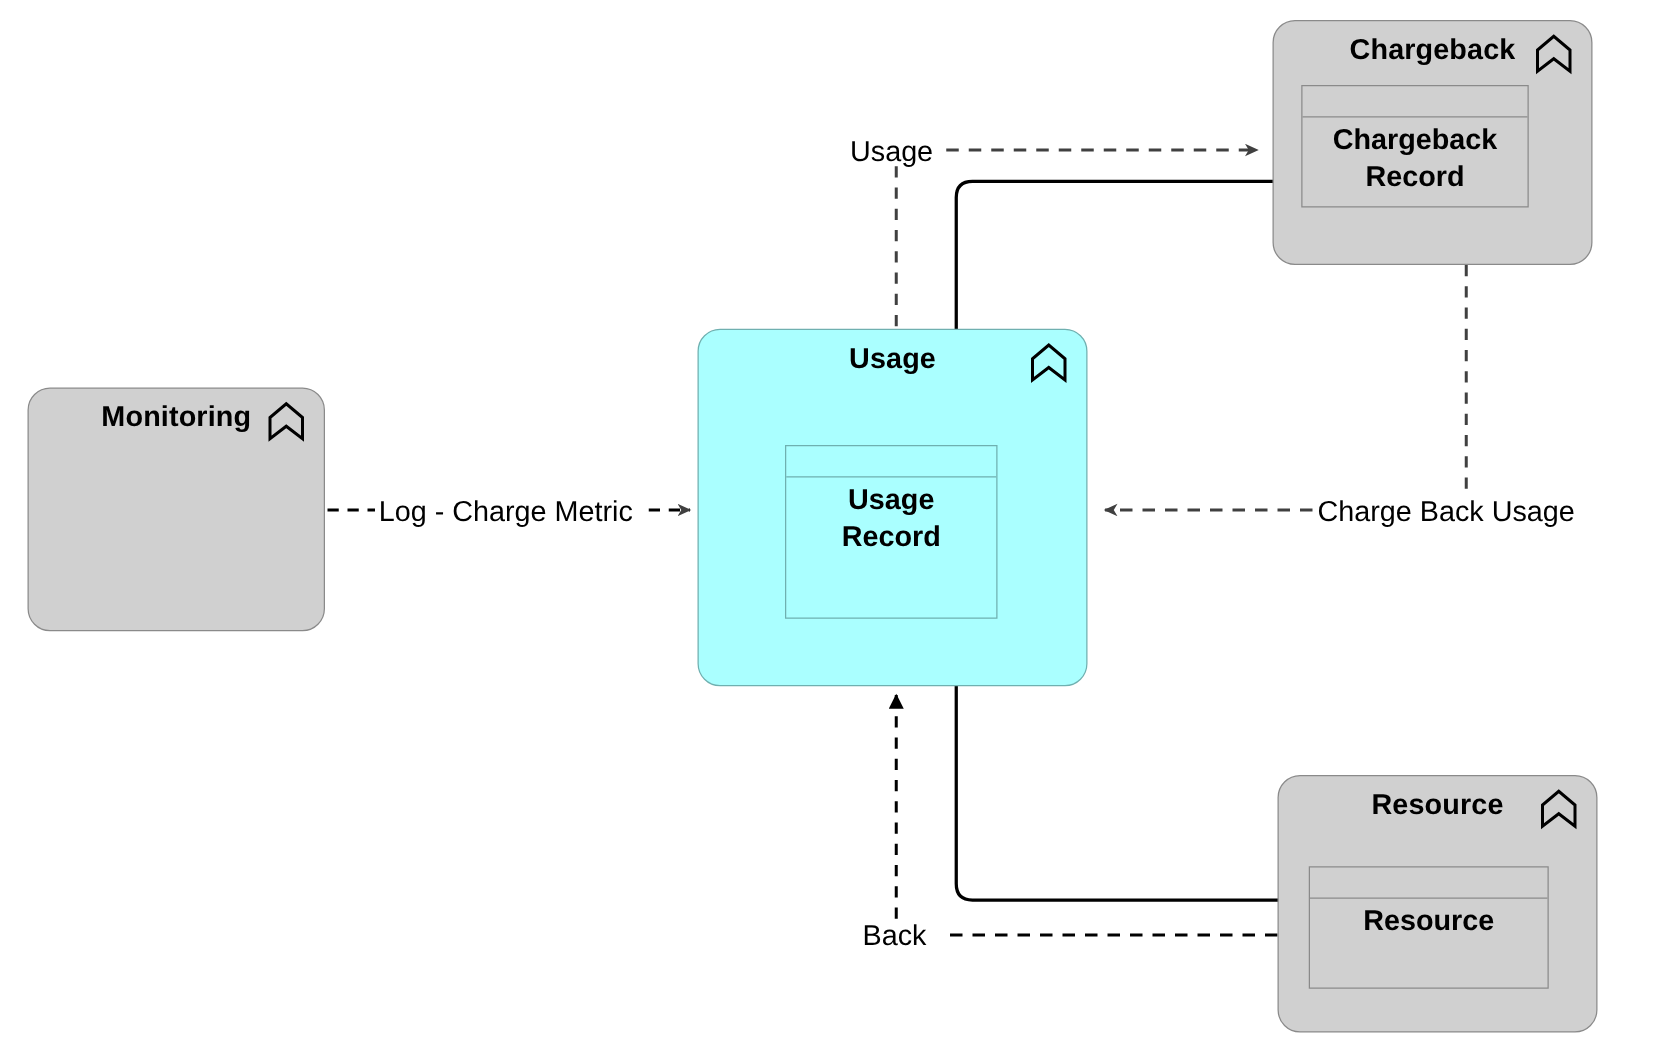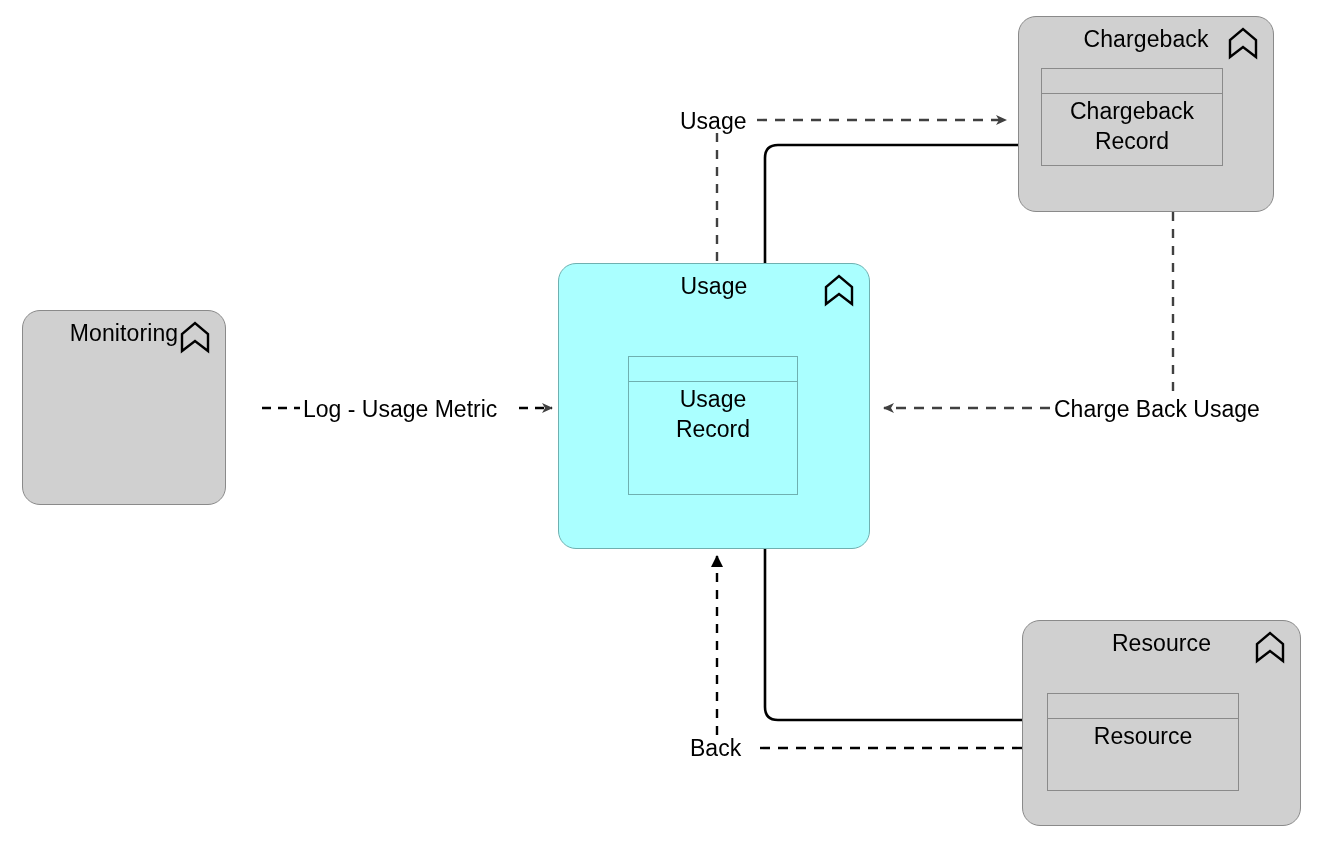--- a/index.html
+++ b/index.html
@@ -25,20 +25,21 @@
     height: 846px;
   }
 
   
   .component {
     position: absolute;
     box-sizing: border-box;
     border-radius: 18px;
     border: 1.6px solid #8a8a8a;
     background: #d0d0d0;
+    font-weight: bold;
   }
   .component.cyan {
     background: #aaffff;
     border-color: #6fb0b0;
   }
   .comp-title {
     position: absolute;
     left: 0;
     right: 0;
     top: 8px;
@@ -138,21 +139,21 @@
 
     <g>
       <path d="M 765 368 L 765 158 Q 765 145 778 145 L 1040 145" fill="none" stroke="#000000" stroke-width="2.6"></path>
     </g>
 
     <g>
       <path d="M 765 480 L 765 707 Q 765 720 778 720 L 1046 720" fill="none" stroke="#000000" stroke-width="2.6"></path>
     </g>
   </svg>
 
-  <div class="component" style="left:22px; top:310px; width:204px; height:195px;">
+  <div class="component" style="left:22px; top:310px; width:238px; height:195px;">
     <div class="comp-title">Monitoring</div>
     <svg class="comp-icon" viewBox="0 0 32 34" xmlns="http://www.w3.org/2000/svg">
       <path d="M 3 30 L 3 13 L 16 2 L 29 13 L 29 30 L 16 20 Z" fill="none" stroke="#000000" stroke-width="2.4" stroke-linejoin="miter"></path>
     </svg>
   </div>
 
   <div class="component cyan" style="left:558px; top:263px; width:312px; height:286px;">
     <div class="comp-title">Usage</div>
     <svg class="comp-icon" viewBox="0 0 32 34" xmlns="http://www.w3.org/2000/svg">
       <path d="M 3 30 L 3 13 L 16 2 L 29 13 L 29 30 L 16 20 Z" fill="none" stroke="#000000" stroke-width="2.4" stroke-linejoin="miter"></path>
@@ -175,35 +176,35 @@
 
     <div class="record" style="left:22px; top:51px; width:182px; height:98px;">
       <div class="record-header"></div>
       <div class="record-label">
         <span>Chargeback</span><br>
         <span>Record</span>
       </div>
     </div>
   </div>
 
-  <div class="component" style="left:1022px; top:620px; width:279px; height:206px;">
+  <div class="component" style="left:1022px; top:620px; width:256px; height:206px;">
     <div class="comp-title">Resource</div>
     <svg class="comp-icon" viewBox="0 0 32 34" xmlns="http://www.w3.org/2000/svg">
       <path d="M 3 30 L 3 13 L 16 2 L 29 13 L 29 30 L 16 20 Z" fill="none" stroke="#000000" stroke-width="2.4" stroke-linejoin="miter"></path>
     </svg>
 
     <div class="record" style="left:24px; top:72px; width:192px; height:98px;">
       <div class="record-header"></div>
       <div class="record-label">
         <span>Resource</span>
       </div>
     </div>
   </div>
 
-  <div class="edge-label" style="left:303px; top:396px;">Log - Usage Metric</div>
+  <div class="edge-label" style="left:303px; top:396px;">Log - Charge Metric</div>
 
   <div class="edge-label" style="left:680px; top:108px;">Usage</div>
 
   <div class="edge-label" style="left:1054px; top:396px;">Charge Back Usage</div>
 
   <div class="edge-label" style="left:690px; top:735px;">Back</div>
 
 </div>
 
 </body></html>

